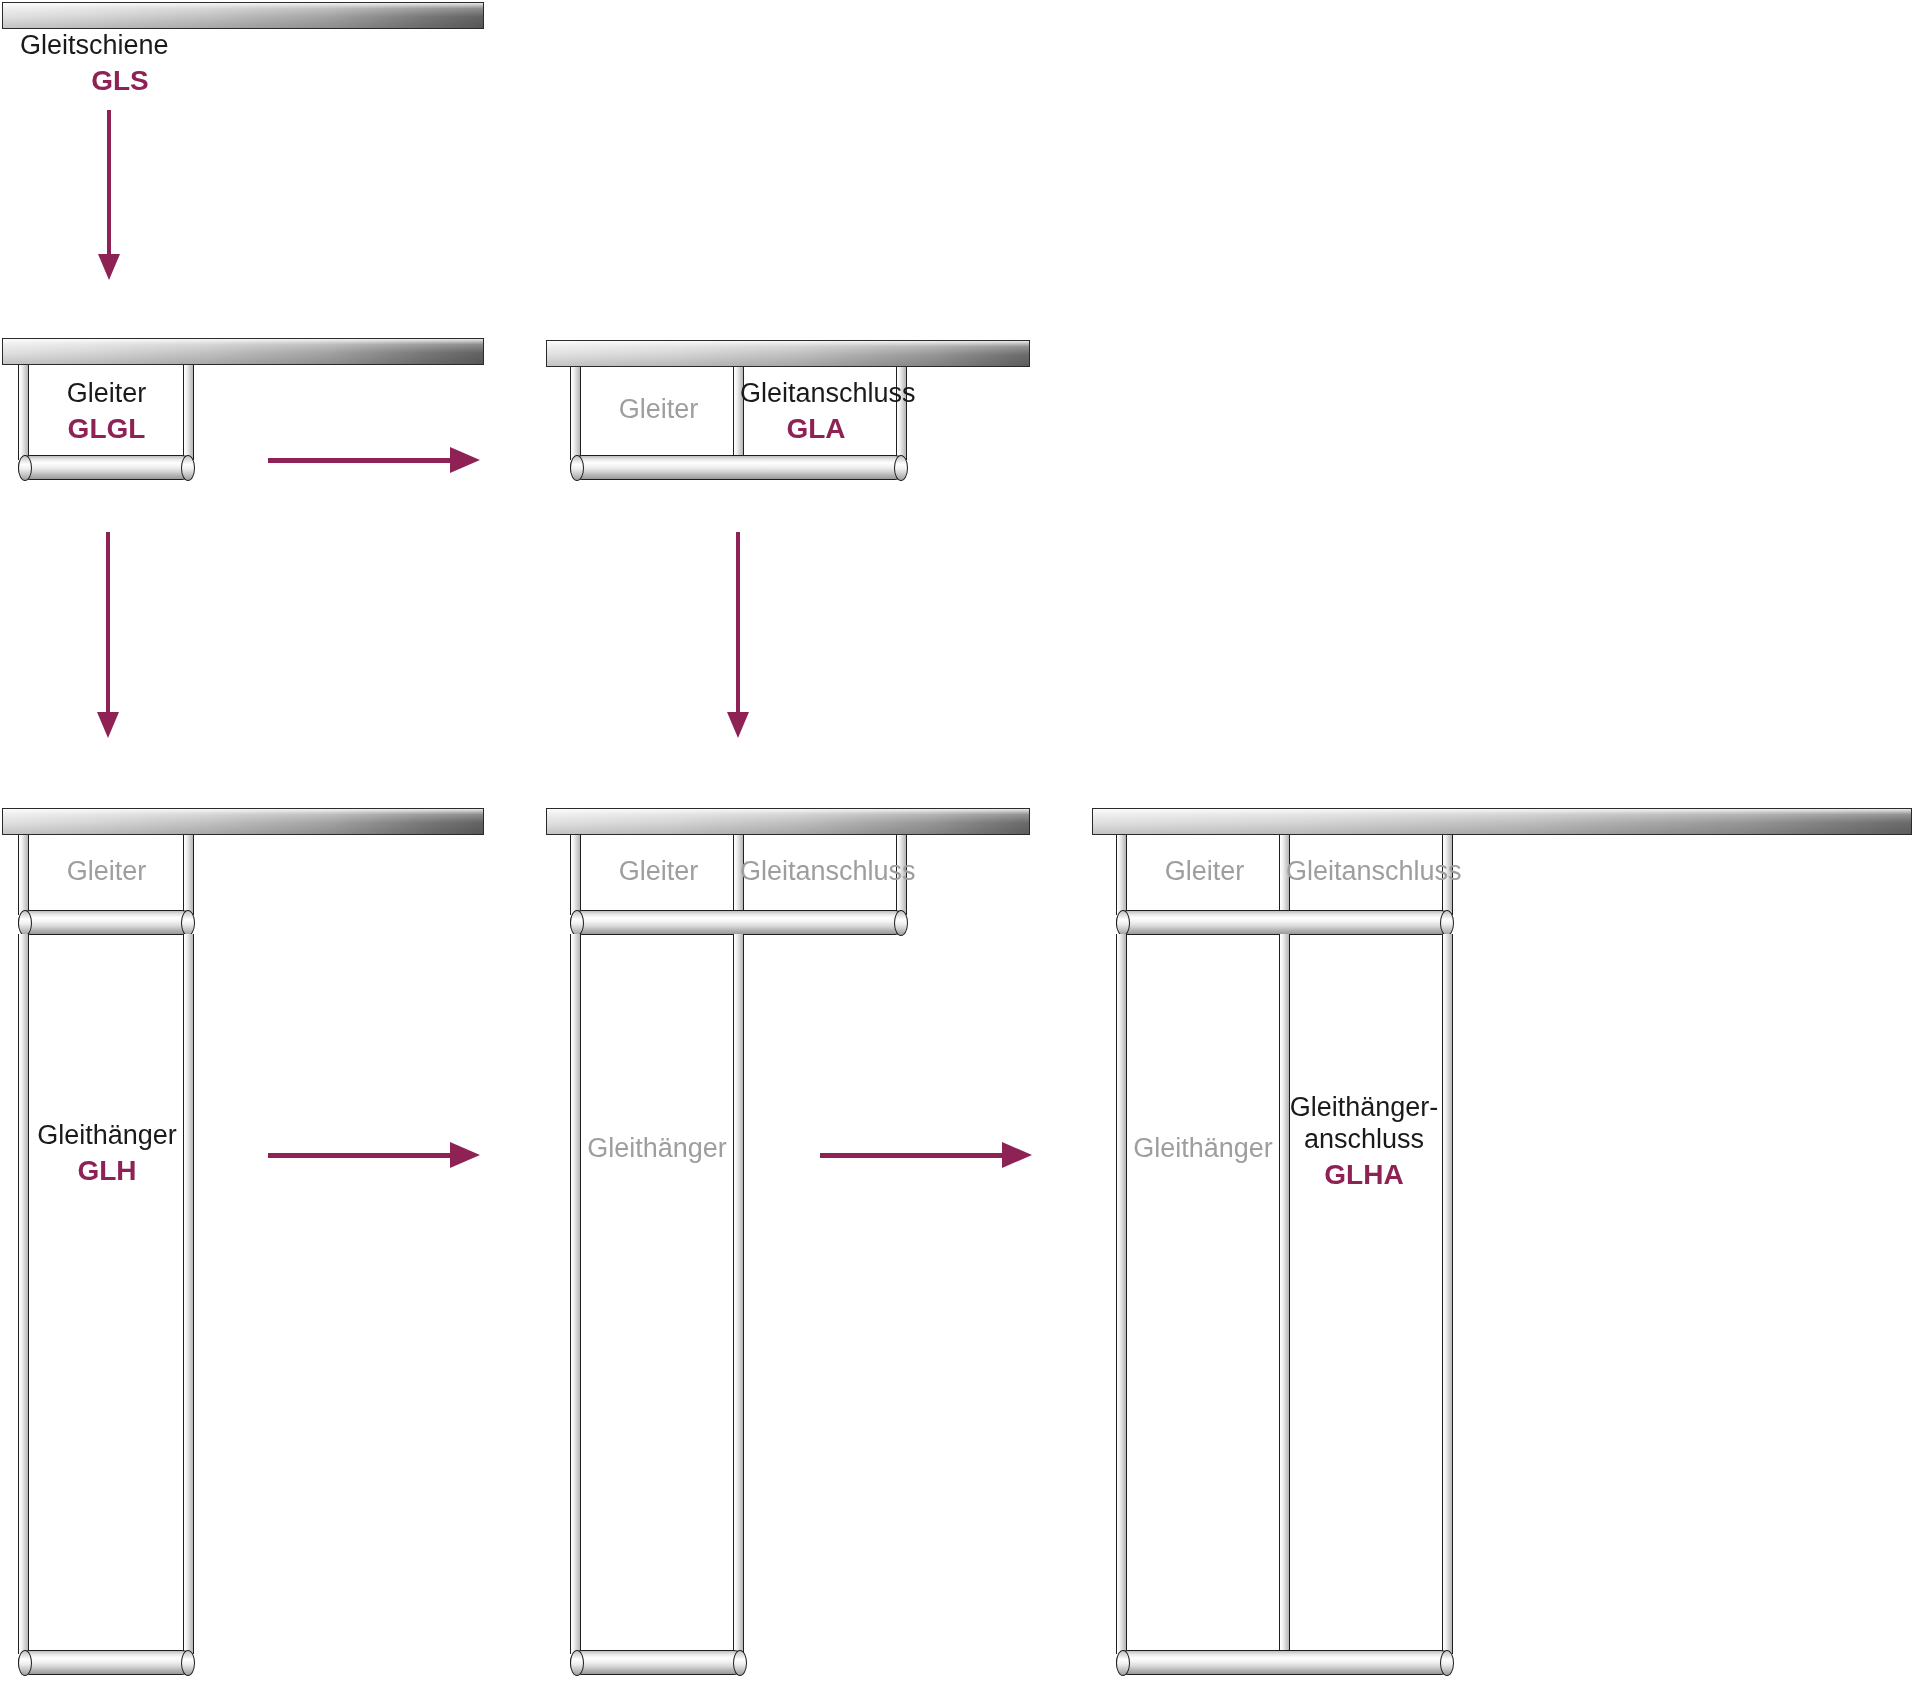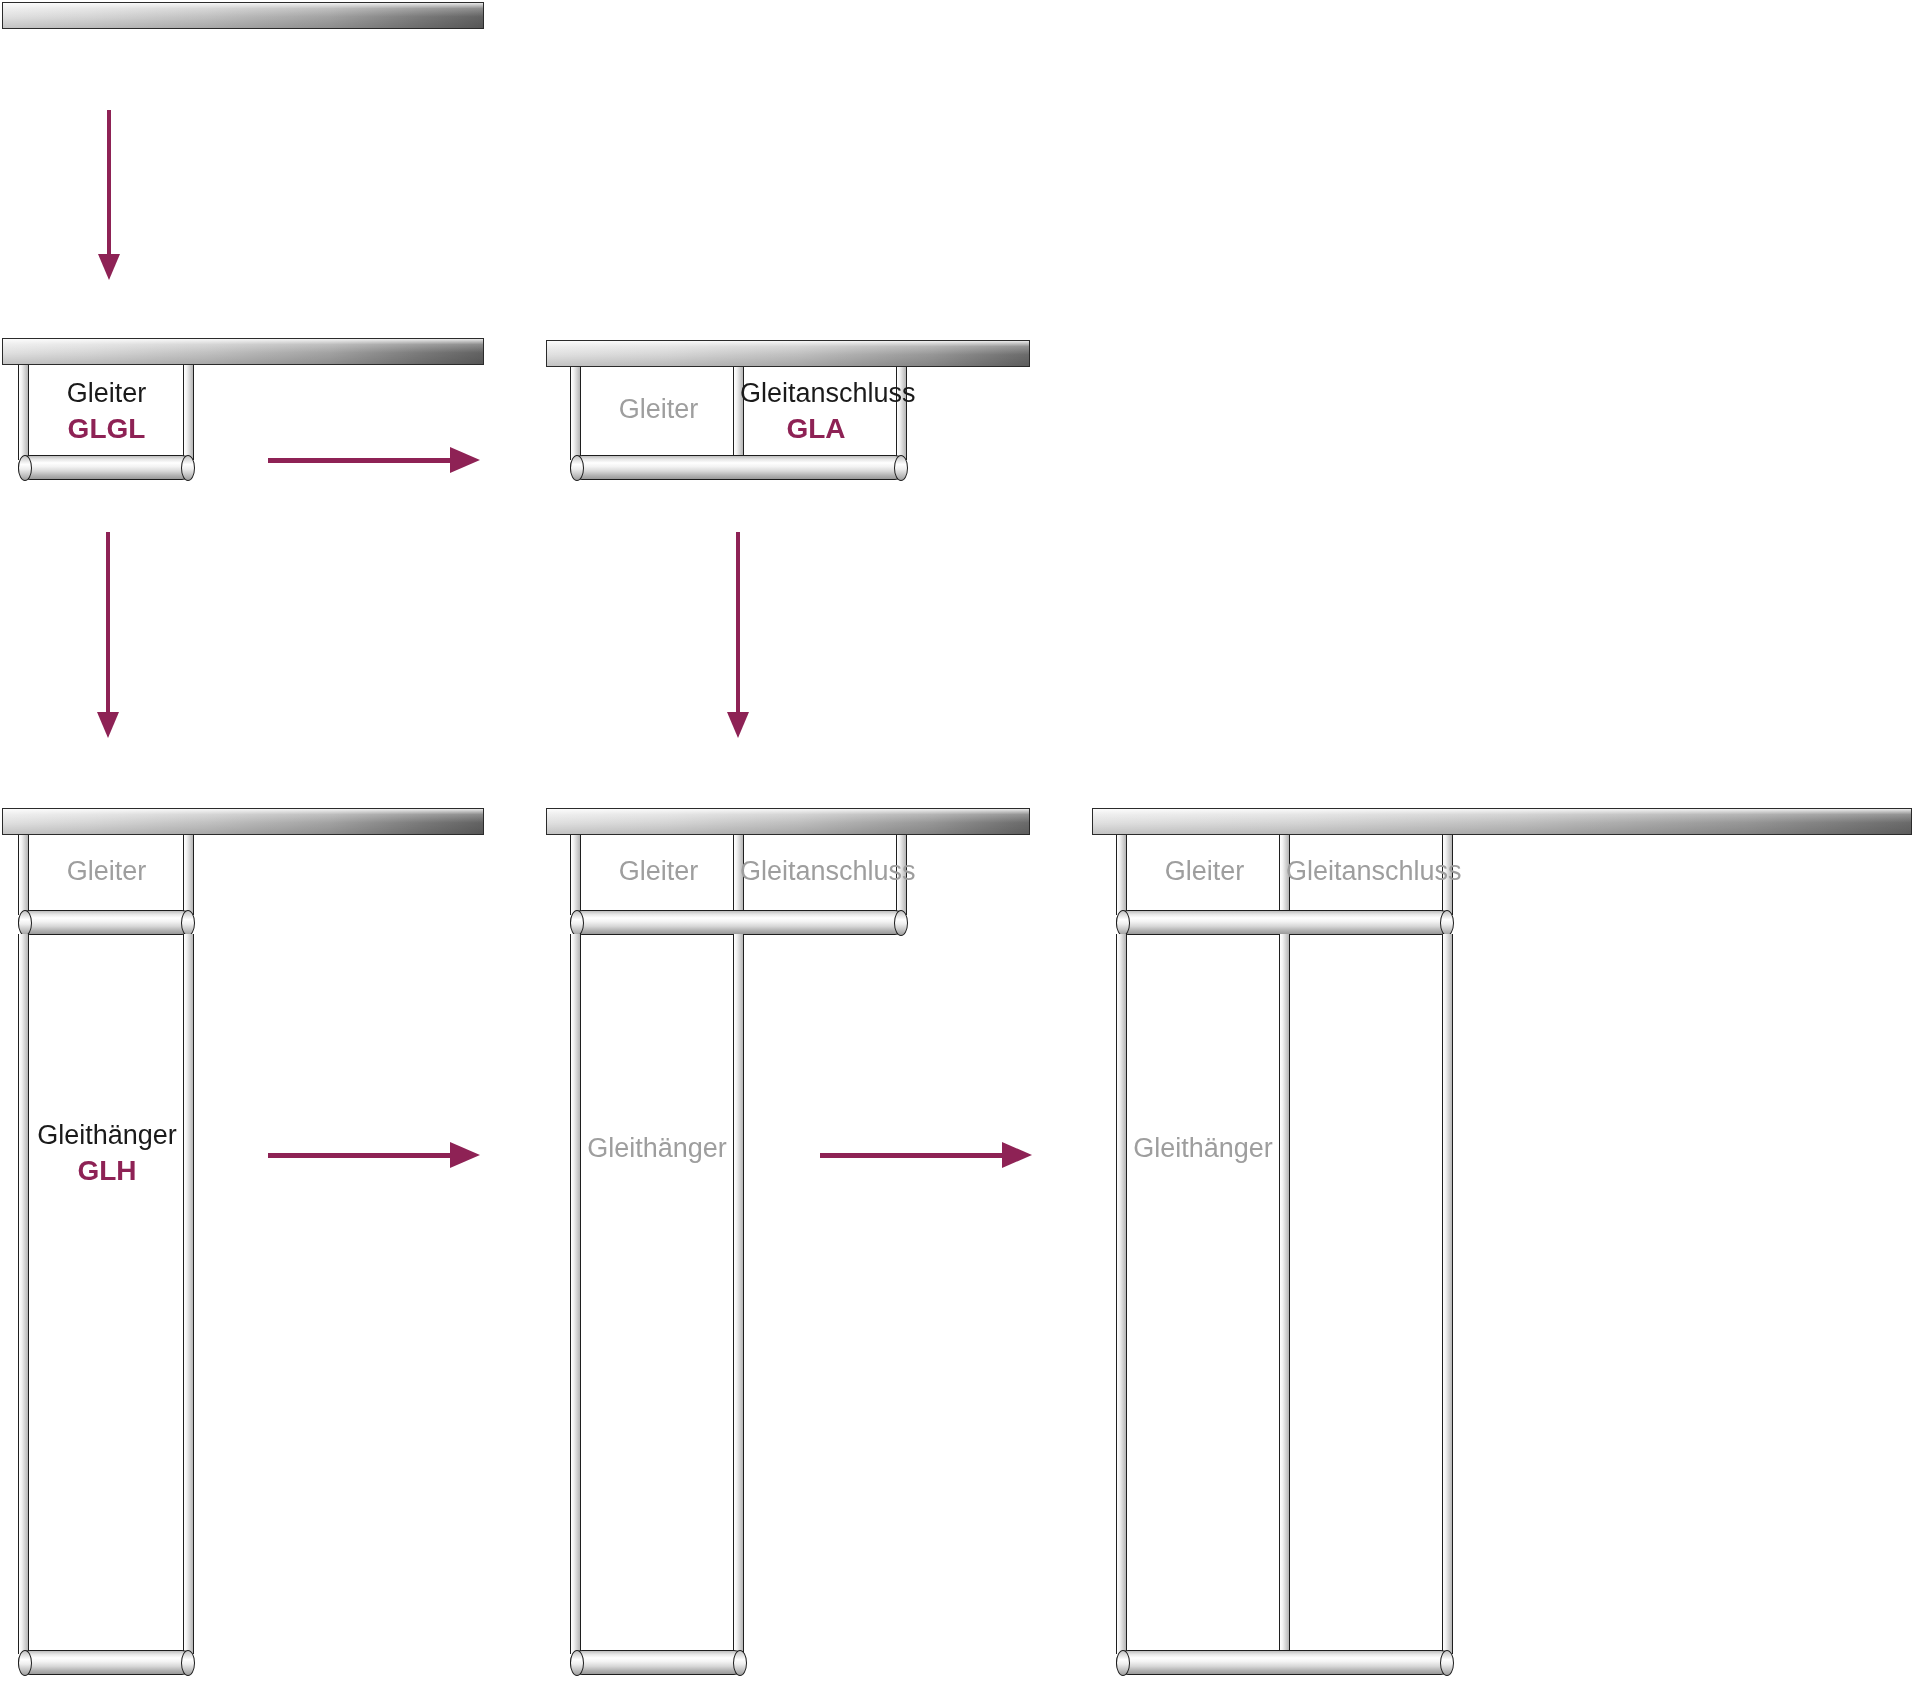--- a/index.html
+++ b/index.html
@@ -80,20 +80,24 @@
     border-left:30px solid #8e2255;
   }
 </style>
 </head>
 <body>
 
 <div class="stage">
 
   <div class="rail" style="left:2px;top:2px;width:482px;"></div>
 
+  <div class="lbl" style="left:20px;top:30px;width:230px;text-align:left;">
+    <span>Gleitschiene</span>
+    <span class="code" style="text-align:center;width:200px;">GLS</span>
+  </div>
 
   <div class="arrow down" style="left:95px;top:110px;width:28px;height:170px;">
     <div class="shaft" style="height:146px;"></div>
     <div class="head"></div>
   </div>
 
   <div class="rail" style="left:2px;top:338px;width:482px;"></div>
 
   <div class="post" style="left:18px;top:365px;height:95px;"></div>
   <div class="post" style="left:183px;top:365px;height:95px;"></div>
@@ -213,19 +217,24 @@
     <span class="cap l"></span>
     <span class="cap r"></span>
   </div>
 
   <div class="post" style="left:1116px;top:934px;height:720px;"></div>
   <div class="post" style="left:1279px;top:934px;height:720px;"></div>
   <div class="post" style="left:1442px;top:934px;height:720px;"></div>
 
   <div class="lbl ghost" style="left:1124px;top:1133px;width:158px;">Gleithänger</div>
 
+  <div class="lbl multi" style="left:1288px;top:1092px;width:152px;">
+    <span>Gleithänger-</span><br>
+    <span>anschluss</span>
+    <span class="code">GLHA</span>
+  </div>
 
   <div class="tube" style="left:1116px;top:1650px;width:337px;">
     <span class="cap l"></span>
     <span class="cap r"></span>
   </div>
 
 </div>
 
 </body></html>

